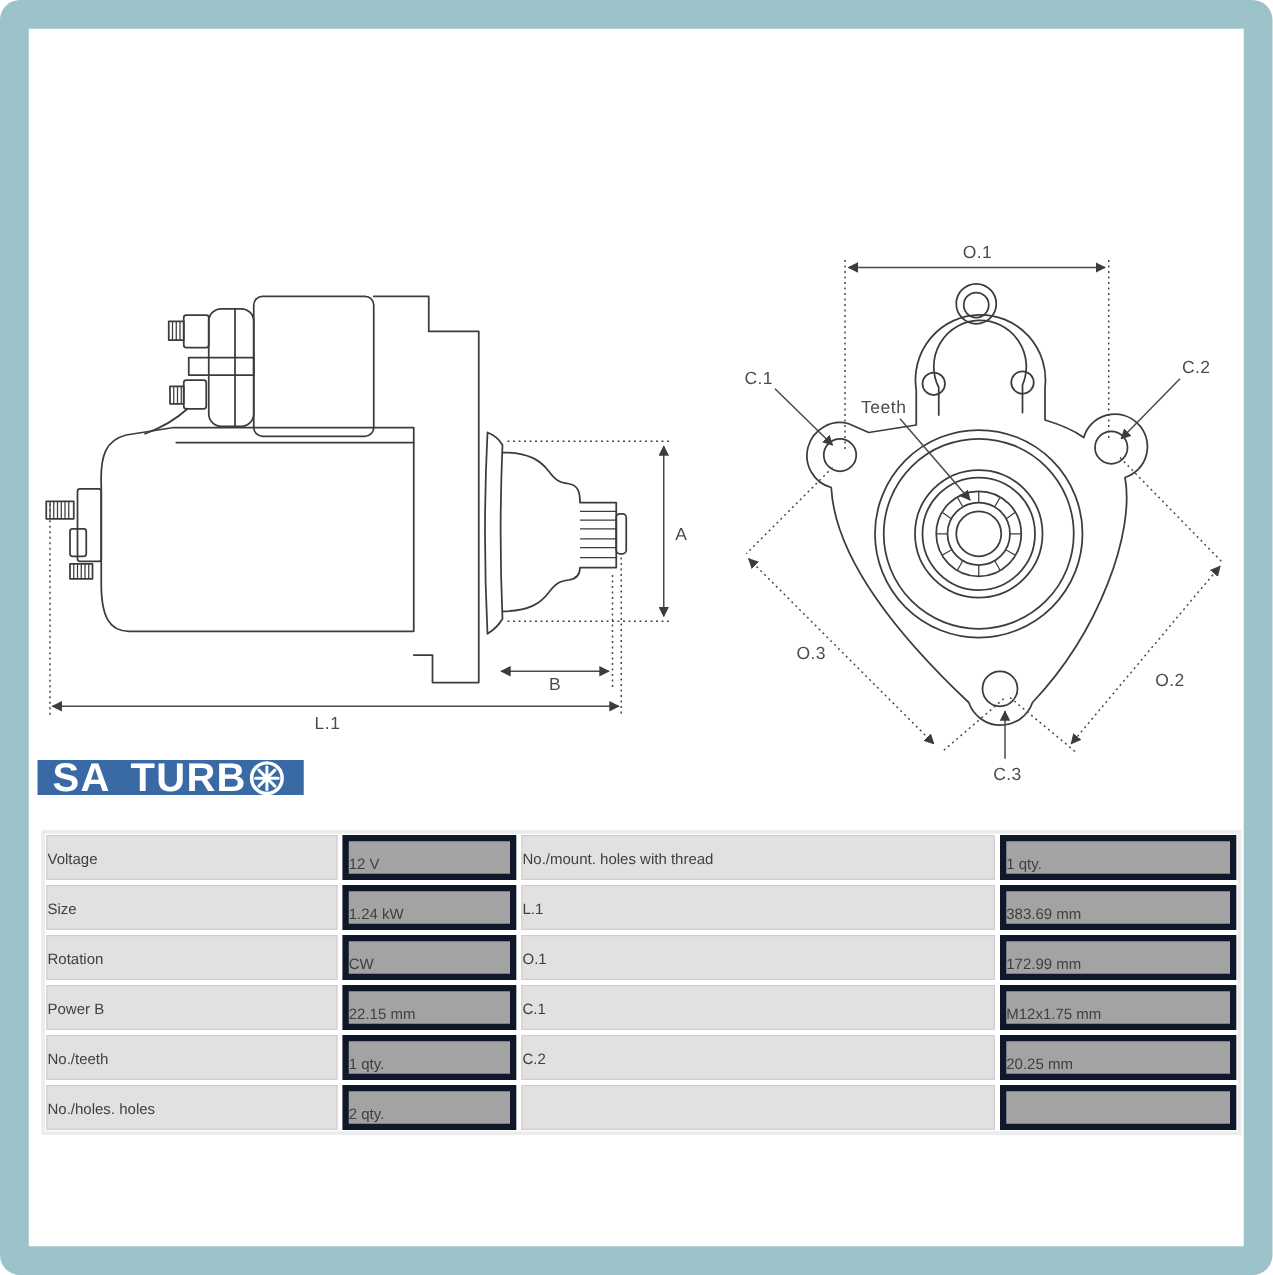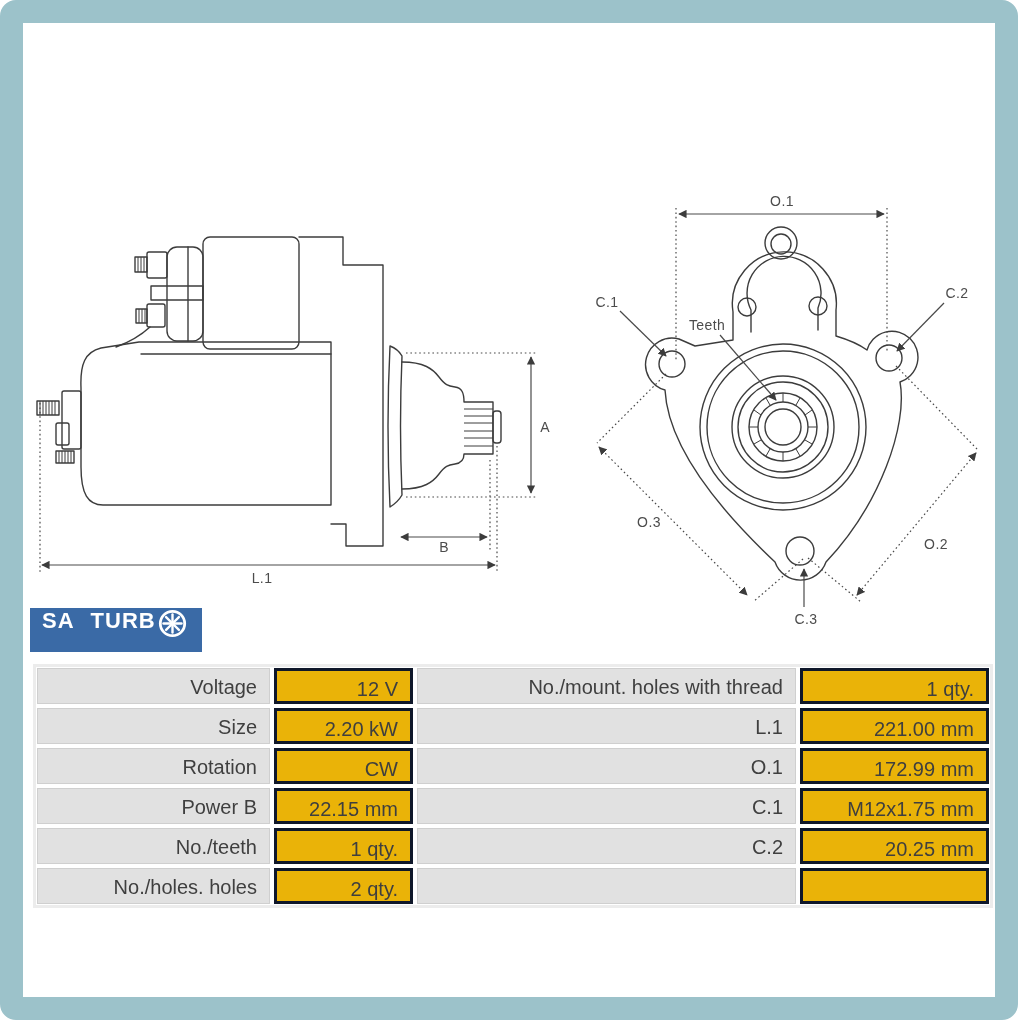--- a/index.html
+++ b/index.html
@@ -11,38 +11,38 @@
     position:absolute;inset:0;border:23px solid #9cc2ca;border-radius:16px;
     box-sizing:border-box;pointer-events:none;z-index:6;background:transparent;
   }
   svg.drawing{position:absolute;left:0;top:0;z-index:1;}
   svg .ln{fill:none;stroke:#3c3c3c;stroke-width:1.4;stroke-linejoin:round;stroke-linecap:round;}
   svg .hatch{fill:none;stroke:#3c3c3c;stroke-width:1;}
   svg .dot{fill:none;stroke:#4a4a4a;stroke-width:1.2;stroke-dasharray:1.6 2.8;}
   svg .dim{fill:none;stroke:#4a4a4a;stroke-width:1.2;}
   svg text{font-family:"Liberation Sans", sans-serif;font-size:14px;fill:#4c4c4c;letter-spacing:0.4px;}
   .logo{
-    position:absolute;left:30px;top:608px;height:44px;z-index:3;
-    display:flex;padding:0 14px 0 12px;
-    background:#3a6aa6;color:#ffffff;font-weight:bold;font-size:22px;letter-spacing:1px;
+    position:absolute;left:30px;top:608px;height:28px;z-index:3;
+    display:flex;align-items:center;padding:0 14px 0 12px;
+    background:#3a6aa6;color:#ffffff;font-weight:bold;font-size:32px;letter-spacing:1px;
   }
   .logo .sp{display:inline-block;width:16px;}
   .logo svg{display:block;margin-left:1px;}
   .spec-table{
     position:absolute;left:33px;top:664px;width:952px;z-index:3;
     display:grid;grid-template-columns:233px 139px 379px 189px;gap:4px;
     background:#ffffff;border:3px solid #ececec;padding:1px;
   }
   .spec-row{display:contents;}
   .cell{
-    text-align:right;padding-right:12px;height:36px;line-height:36px;
-    font-size:20px;color:#3f3f3f;box-sizing:border-box;white-space:nowrap;overflow:hidden;
+    text-align:left;padding-right:12px;height:36px;line-height:36px;
+    font-size:12px;color:#3f3f3f;box-sizing:border-box;white-space:nowrap;overflow:hidden;
   }
   .lbl{background:#e1e1e1;border:1px solid #cfcfcf;}
-  .val{background:#eab308;border:3px solid #0f172a;}
+  .val{background:#a3a3a3;border:5px solid #0f172a;}
 </style>
 </head>
 <body>
 
 <div class="frame"></div>
 
 <svg class="drawing" width="1018" height="1020" viewBox="0 0 1018 1020">
   <defs>
     <marker id="arr" viewBox="0 0 10 10" refX="9" refY="5" markerWidth="7" markerHeight="7" orient="auto-start-reverse">
       <path d="M0,0 L10,5 L0,10 z" fill="#3c3c3c"></path>
@@ -179,23 +179,23 @@
 
 <div class="spec-table">
   <div class="spec-row">
     <div class="cell lbl">Voltage</div>
     <div class="cell val">12 V</div>
     <div class="cell lbl">No./mount. holes with thread</div>
     <div class="cell val">1 qty.</div>
   </div>
   <div class="spec-row">
     <div class="cell lbl">Size</div>
-    <div class="cell val">2.20 kW</div>
+    <div class="cell val">1.24 kW</div>
     <div class="cell lbl">L.1</div>
-    <div class="cell val">221.00 mm</div>
+    <div class="cell val">383.69 mm</div>
   </div>
   <div class="spec-row">
     <div class="cell lbl">Rotation</div>
     <div class="cell val">CW</div>
     <div class="cell lbl">O.1</div>
     <div class="cell val">172.99 mm</div>
   </div>
   <div class="spec-row">
     <div class="cell lbl">Power B</div>
     <div class="cell val">22.15 mm</div>

